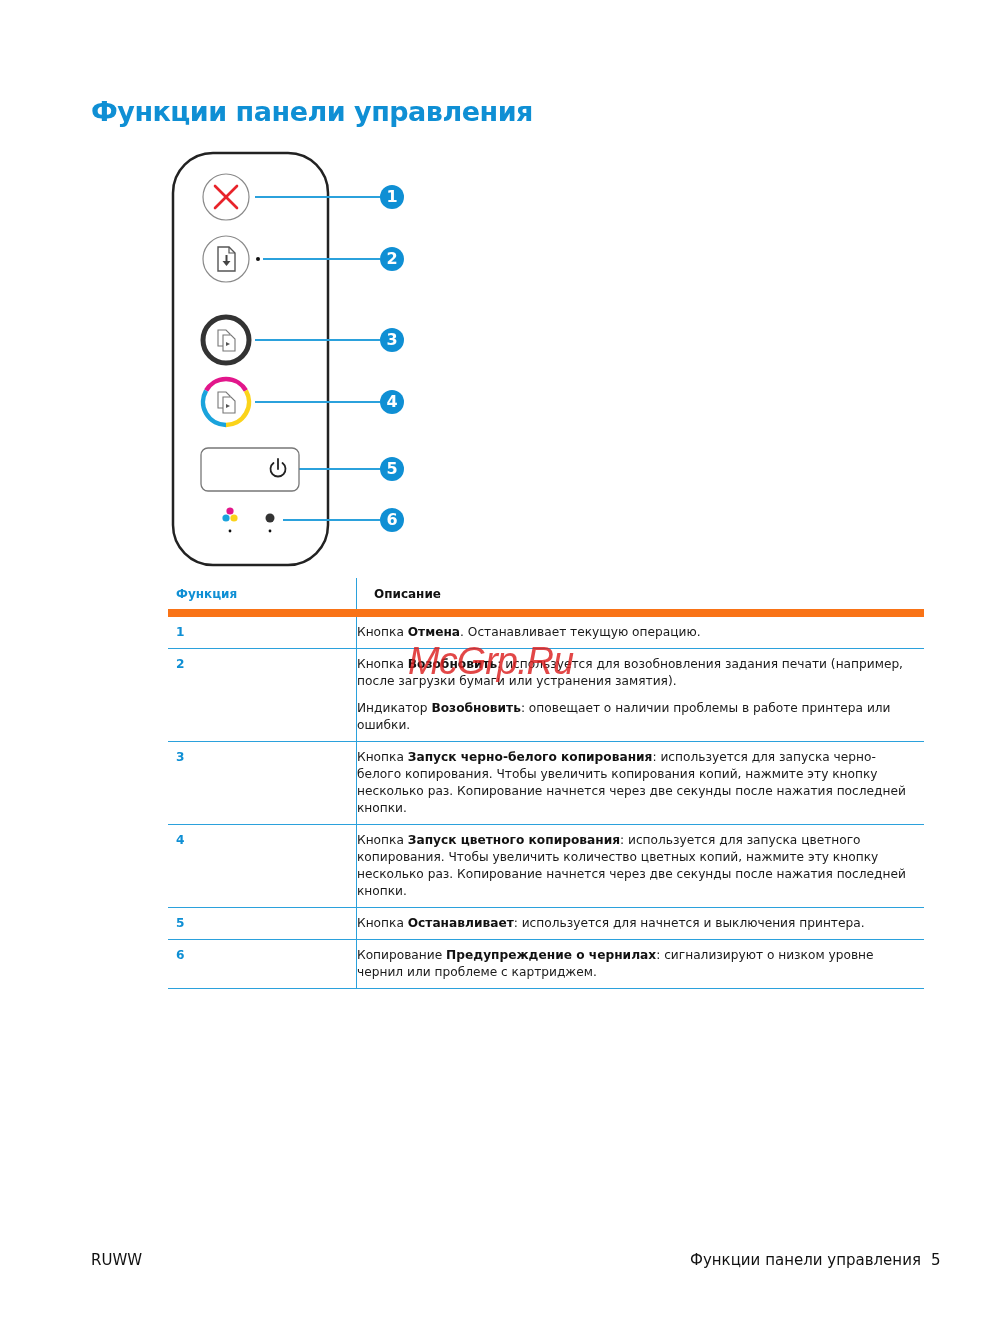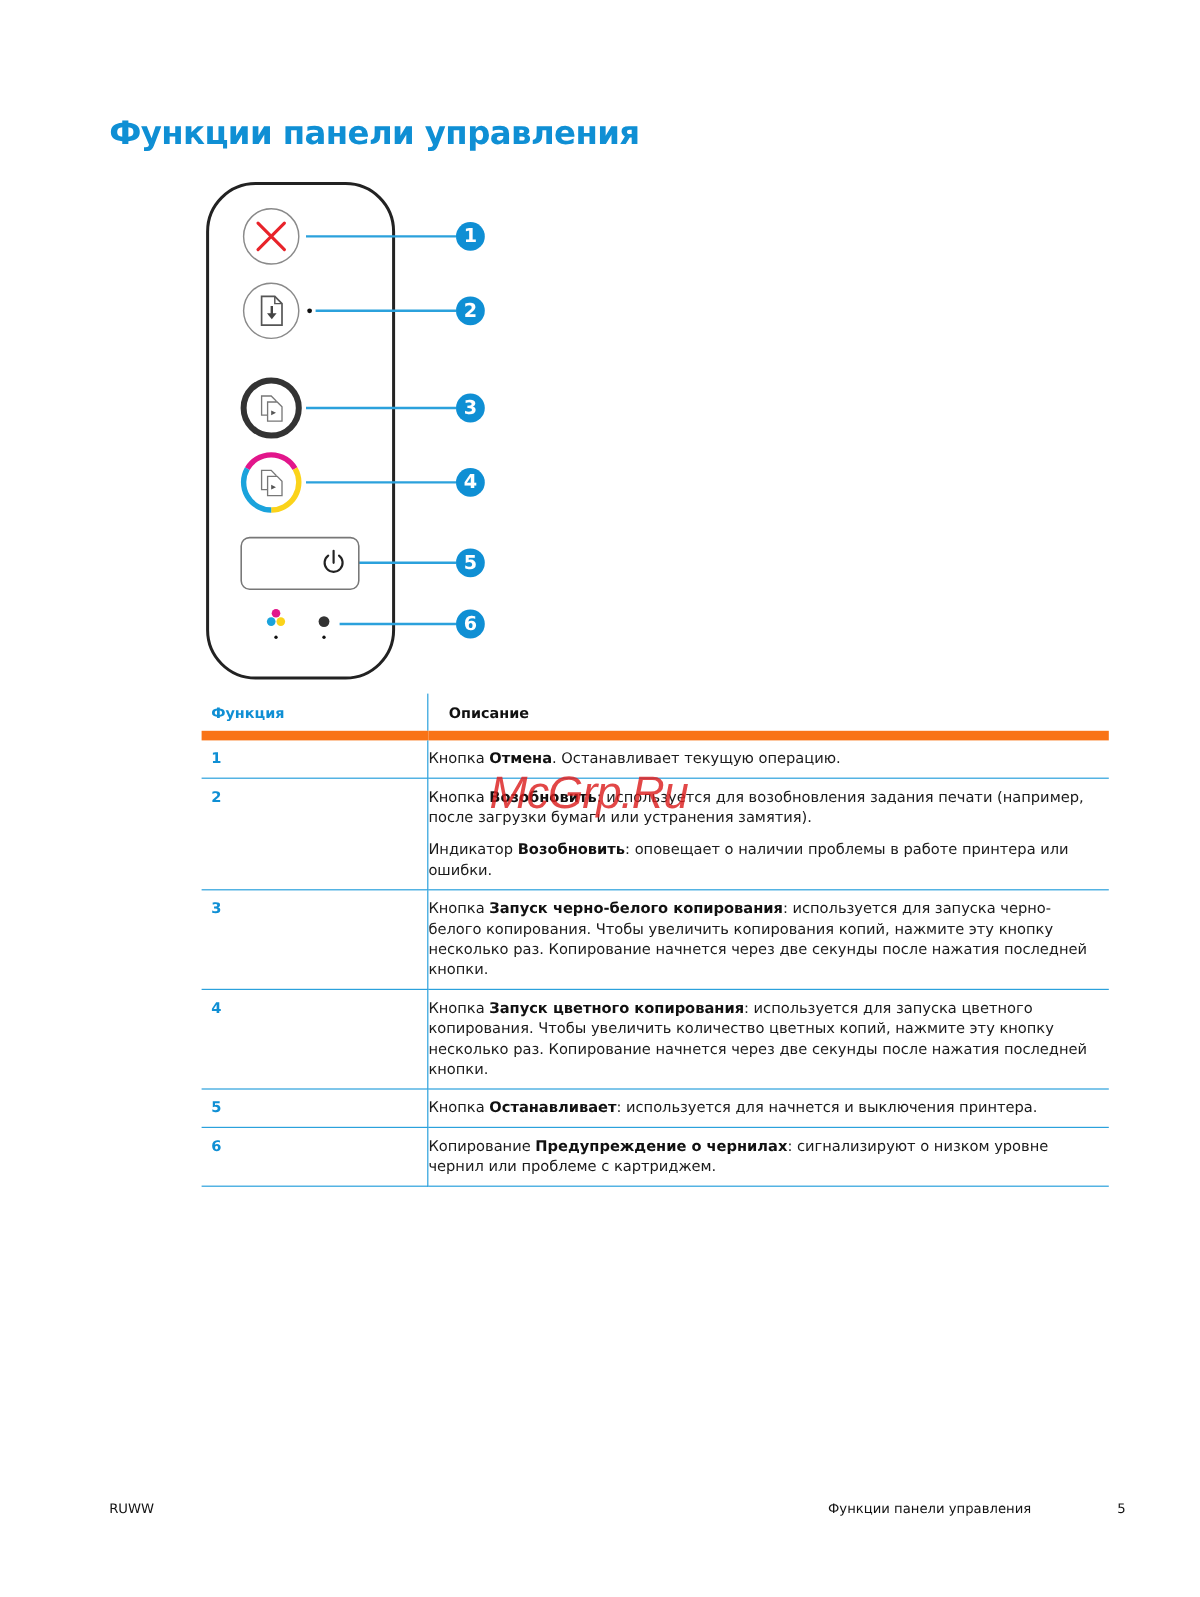--- a/index.html
+++ b/index.html
@@ -42,21 +42,21 @@
   b { font-weight: bold; color: #111; }
 
   .watermark {
     position: absolute; left: 408px; top: 640px;
     font-family: Liberation Sans, sans-serif; font-style: italic;
     font-size: 38px; color: rgba(220,30,30,0.82); letter-spacing: -1px;
     pointer-events: none;
   }
 
   .footer-left, .footer-right, .footer-page {
-    position: absolute; top: 1251px; font-size: 11px;
+    position: absolute; top: 1251px; font-size: 15px;
     font-family: "DejaVu Sans", sans-serif; color: #111;
   }
   .footer-left { left: 91px; }
   .footer-right { left: 690px; }
   .footer-page { left: 931px; }
 </style>
 </head>
 <body>
 
 <h1 class="title">Функции панели управления</h1>

